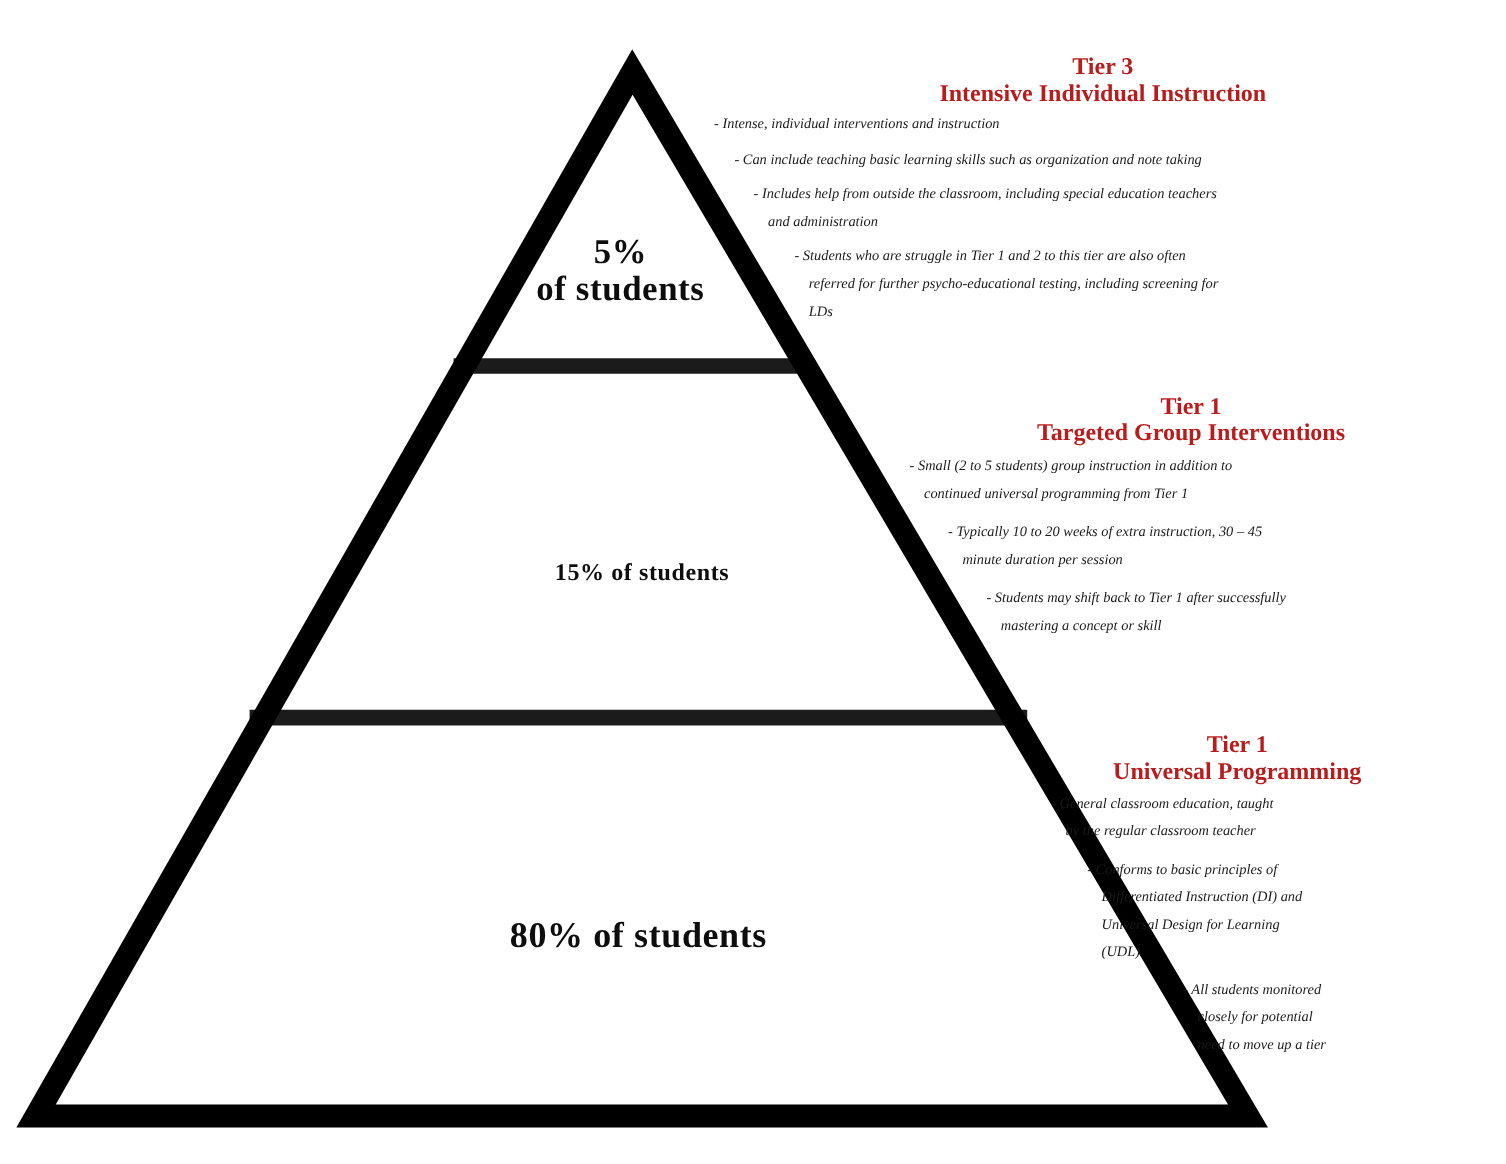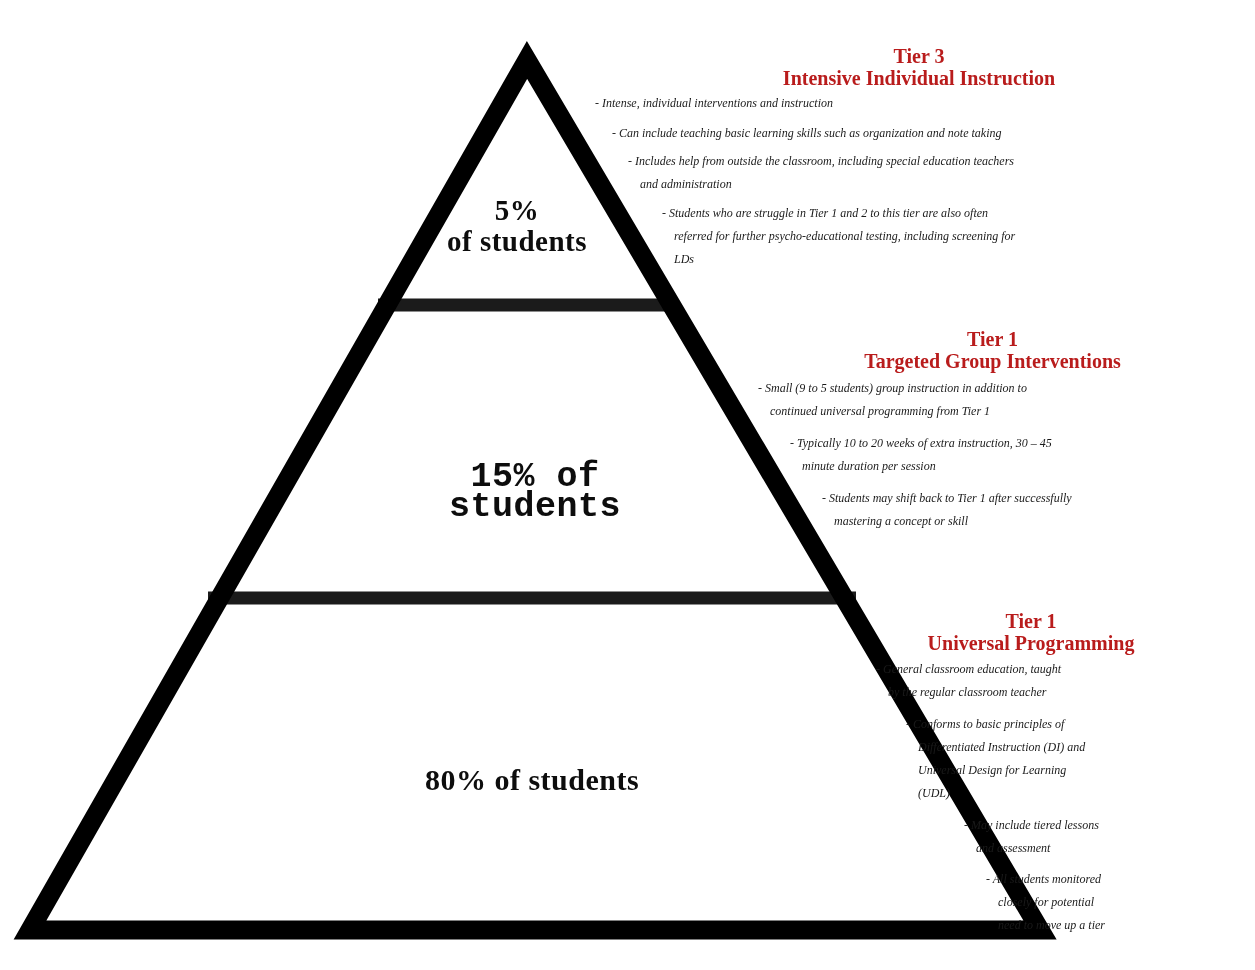--- a/index.html
+++ b/index.html
@@ -15,21 +15,21 @@
   }
   .pyr-svg { position: absolute; left: 0; top: 0; pointer-events: none; }
   .plabel {
     position: absolute;
     text-align: center;
     font-weight: bold;
     color: #0d0d0d;
     letter-spacing: 0.5px;
   }
   .plabel-t3 { left: 402px; top: 195px; width: 230px; font-size: 29px; line-height: 31px; }
-  .plabel-t2 { left: 415px; top: 462px; width: 240px; font-size: 35px; line-height: 30px; font-family: Liberation Mono, monospace; }
+  .plabel-t2 { left: 415px; top: 462px; width: 240px; font-size: 20px; line-height: 30px; }
   .plabel-t1 { left: 412px; top: 764px; width: 240px; font-size: 30px; line-height: 32px; }
   .annot { position: absolute; }
   .annot-t3 { left: 590px; top: 45px;  width: 658px; }
   .annot-t2 { left: 740px; top: 328px; width: 505px; }
   .annot-t1 { left: 856px; top: 610px; width: 350px; }
   .tname, .ttitle {
     text-align: center;
     font-weight: bold;
     font-size: 20px;
     line-height: 22px;
@@ -73,37 +73,35 @@
     <div class="b" style="margin-left:38px; margin-top:5px; width:612px;">- Includes help from outside the classroom, including special education teachers
 and administration</div>
     <div class="b" style="margin-left:72px; margin-top:6px; width:565px;">- Students who are struggle in Tier 1 and 2 to this tier are also often
 referred for further psycho-educational testing, including screening for
 LDs</div>
   </div>
 
   <div class="annot annot-t2">
     <div class="tname">Tier 1</div>
     <div class="ttitle">Targeted Group Interventions</div>
-    <div class="b" style="margin-left:18px; margin-top:5px;">- Small (9 to 5 students) group instruction in addition to
+    <div class="b" style="margin-left:18px; margin-top:5px;">- Small (2 to 5 students) group instruction in addition to
 continued universal programming from Tier 1</div>
     <div class="b" style="margin-left:50px; margin-top:9px;">- Typically 10 to 20 weeks of extra instruction, 30 – 45
 minute duration per session</div>
     <div class="b" style="margin-left:82px; margin-top:9px;">- Students may shift back to Tier 1 after successfully
 mastering a concept or skill</div>
   </div>
 
   <div class="annot annot-t1">
     <div class="tname">Tier 1</div>
     <div class="ttitle">Universal Programming</div>
     <div class="b" style="margin-left:20px;  margin-top:4px;">- General classroom education, taught
 by the regular classroom teacher</div>
     <div class="b" style="margin-left:50px;  margin-top:9px;">- Conforms to basic principles of
 Differentiated Instruction (DI) and
 Universal Design for Learning
 (UDL)</div>
-    <div class="b" style="margin-left:108px; margin-top:9px;">- May include tiered lessons
-and assessment</div>
     <div class="b" style="margin-left:130px; margin-top:8px;">- All students monitored
 closely for potential
 need to move up a tier</div>
   </div>
 
 </div>
 
 </body></html>

